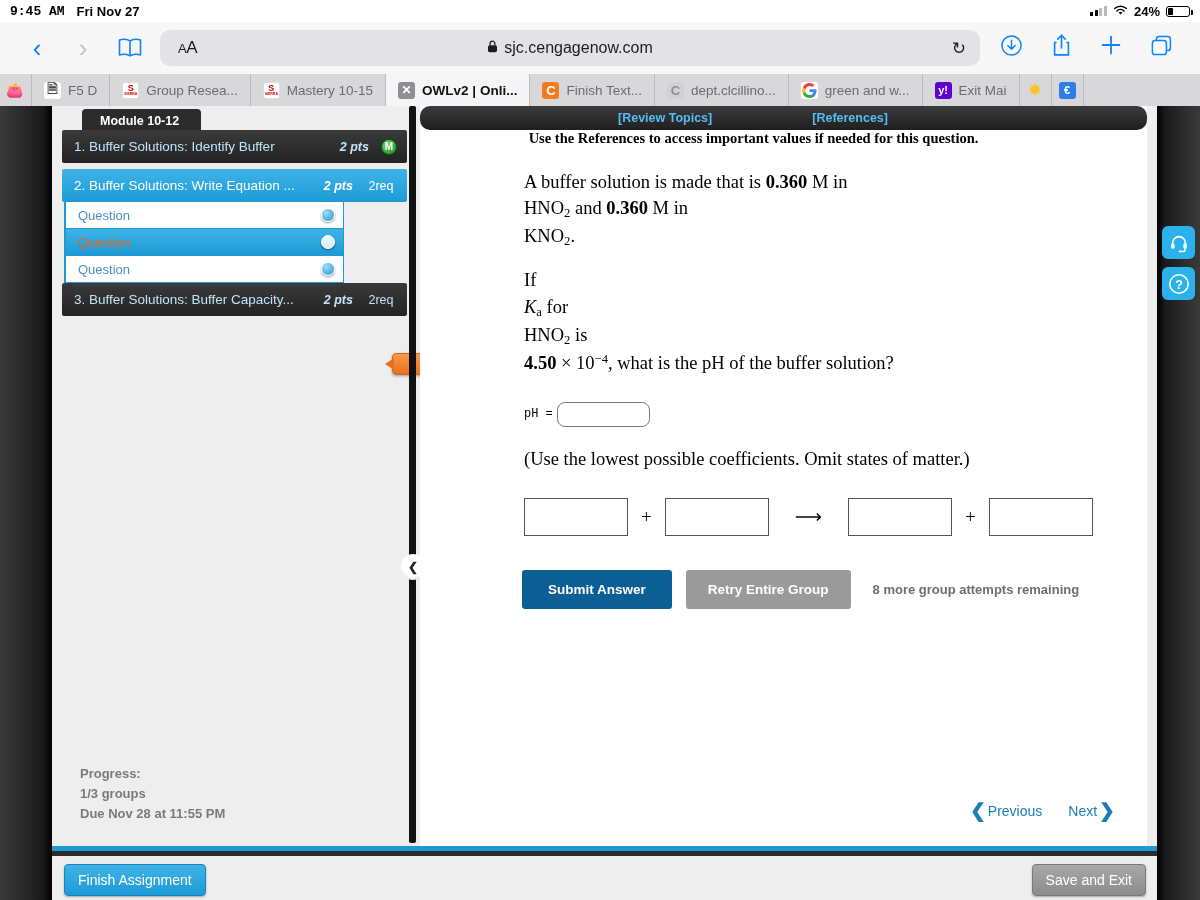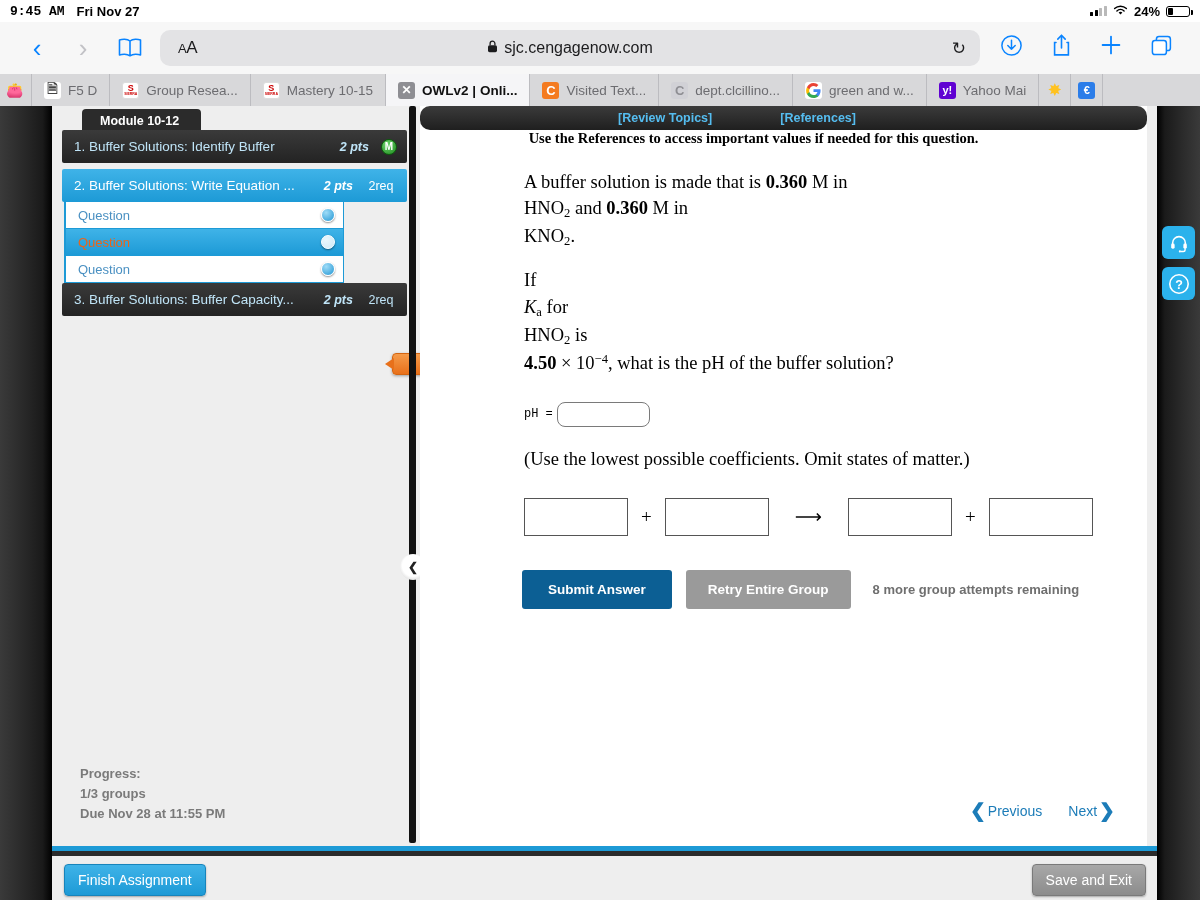--- a/index.html
+++ b/index.html
@@ -191,21 +191,21 @@
   .qpanel {
     position: absolute; left: 368px; top: 0; width: 727px; height: 740px;
     background: #fff;
   }
   .qp-header {
     height: 24px; background: linear-gradient(180deg,#3b3b3b,#1f1f1f);
     display: flex; align-items: center; font-size: 12.5px; font-weight: bold; border-radius: 10px;
   }
   .qp-header a { color: #55bdf0; text-decoration: none; }
   .rev-topics { margin-left: 198px; }
-  .refs { margin-left: 68px; text-align: center; }
+  .refs { margin-left: 100px; text-align: center; }
   .qp-body { padding: 0 24px 0 24px; }
   .use-refs {
     text-align: center; font-family: "Liberation Serif", serif;
     font-weight: bold; font-size: 14.5px; color: #000; margin-bottom: 22px;
     margin-left: -60px;
   }
   .q-text {
     font-family: "Liberation Serif", serif;
     font-size: 18.5px; color: #000; line-height: 1.42;
     padding-left: 80px;
@@ -379,40 +379,40 @@
         <s>SIERRA</s>
       </span>
     <span>Mastery 10-15</span>
   </div>
   <div class="tab active">
     <span class="fav owl">✕</span>
     <span>OWLv2 | Onli...</span>
   </div>
   <div class="tab">
     <span class="fav c-orange">C</span>
-    <span>Visited Text...</span>
+    <span>Finish Text...</span>
   </div>
   <div class="tab">
     <span class="fav c-grey">C</span>
     <span>dept.clcillino...</span>
   </div>
   <div class="tab">
     <span class="fav g">
       <svg width="15" height="15" viewBox="0 0 16 16">
           <path d="M15.5 8.2c0-.6-.05-1.1-.15-1.6H8v3.1h4.2a3.6 3.6 0 0 1-1.56 2.36v1.96h2.52c1.47-1.36 2.34-3.37 2.34-5.82z" fill="#4285f4"></path>
           <path d="M8 16c2.11 0 3.88-.7 5.17-1.9l-2.52-1.96c-.7.47-1.6.75-2.65.75-2.04 0-3.76-1.38-4.38-3.23H1.02v2.03A8 8 0 0 0 8 16z" fill="#34a853"></path>
           <path d="M3.62 9.66a4.8 4.8 0 0 1 0-3.07V4.56H1.02a8 8 0 0 0 0 7.17l2.6-2.07z" fill="#fbbc05"></path>
           <path d="M8 3.18c1.15 0 2.18.4 2.99 1.17l2.24-2.24C11.87.8 10.1 0 8 0A8 8 0 0 0 1.02 4.56l2.6 2.03C4.24 4.74 5.96 3.18 8 3.18z" fill="#ea4335"></path>
         </svg>
     </span>
     <span>green and w...</span>
   </div>
   <div class="tab">
     <span class="fav y">y!</span>
-    <span>Yahoo Mai</span>
+    <span>Exit Mai</span>
   </div>
   <div class="tab narrow">
     <span class="fav wm">✸</span>
   </div>
   <div class="tab narrow">
     <span class="fav" style="background:#2b7de9;">€</span>
   </div>
 </div>
 
 <div class="page">

